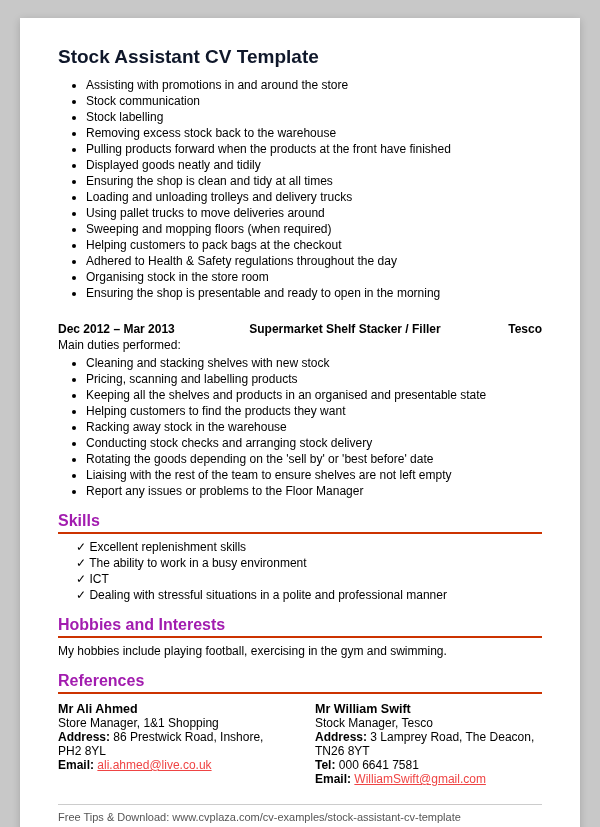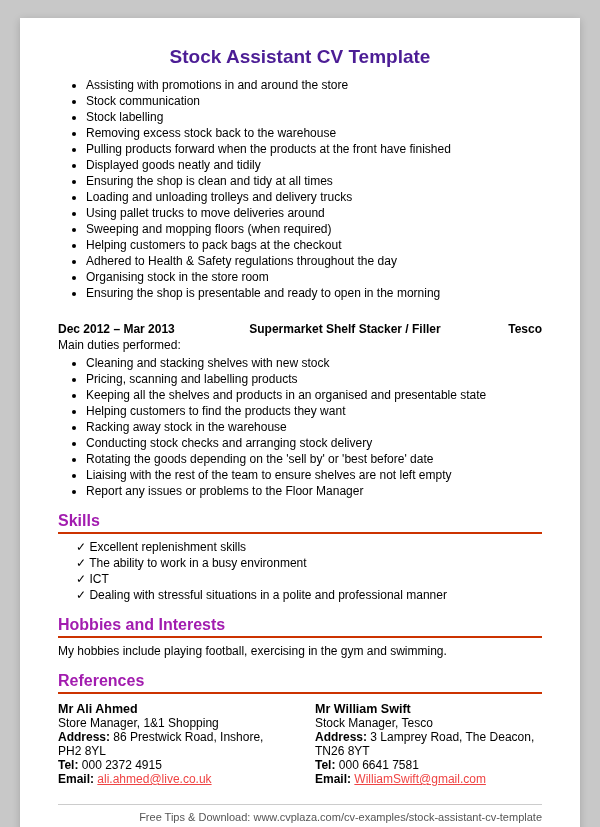--- a/index.html
+++ b/index.html
@@ -16,22 +16,22 @@
     .page {
       width: 560px;
       min-height: 790px;
       background: #fff;
       margin: 18px auto;
       padding: 28px 38px 18px 38px;
       box-shadow: 0 2px 8px rgba(0,0,0,0.18);
       position: relative;
     }
     .page-title {
-      text-align: center;
-      color: #4c1d95;
+      text-align: left;
+      color: #0f172a;
       font-size: 19px;
       font-weight: bold;
       margin-bottom: 10px;
       font-family: Arial, sans-serif;
     }
     ul.bullet-list {
       list-style: disc;
       padding-left: 28px;
       margin-bottom: 8px;
     }
@@ -116,21 +116,21 @@
     }
     .ref-address-label {
       font-weight: bold;
       font-size: 12px;
     }
     .ref-email-link {
       color: #ef4444;
       text-decoration: underline;
     }
     .footer-tip {
-      text-align: right;
+      text-align: left;
       font-size: 11px;
       color: #555;
       margin-top: 18px;
       border-top: 1px solid #ccc;
       padding-top: 6px;
     }
     .footer-page {
       text-align: center;
       font-size: 12.5px;
       font-weight: bold;
@@ -205,24 +205,20 @@
 
   <div class="references-row">
     <div class="reference-block">
       <div class="ref-name">Mr Ali Ahmed</div>
       <div class="ref-role">Store Manager, 1&amp;1 Shopping</div>
       <div>
         <span class="ref-address-label">Address:</span>
         <span>86 Prestwick Road, Inshore, PH2 8YL</span>
       </div>
       <div>
-        <span class="ref-address-label">Tel:</span>
-        <span>000 2372 4915</span>
-      </div>
-      <div>
         <span class="ref-address-label">Email:</span>
         <a class="ref-email-link">ali.ahmed@live.co.uk</a>
       </div>
     </div>
     <div class="reference-block">
       <div class="ref-name">Mr William Swift</div>
       <div class="ref-role">Stock Manager, Tesco</div>
       <div>
         <span class="ref-address-label">Address:</span>
         <span>3 Lamprey Road, The Deacon, TN26 8YT</span>

